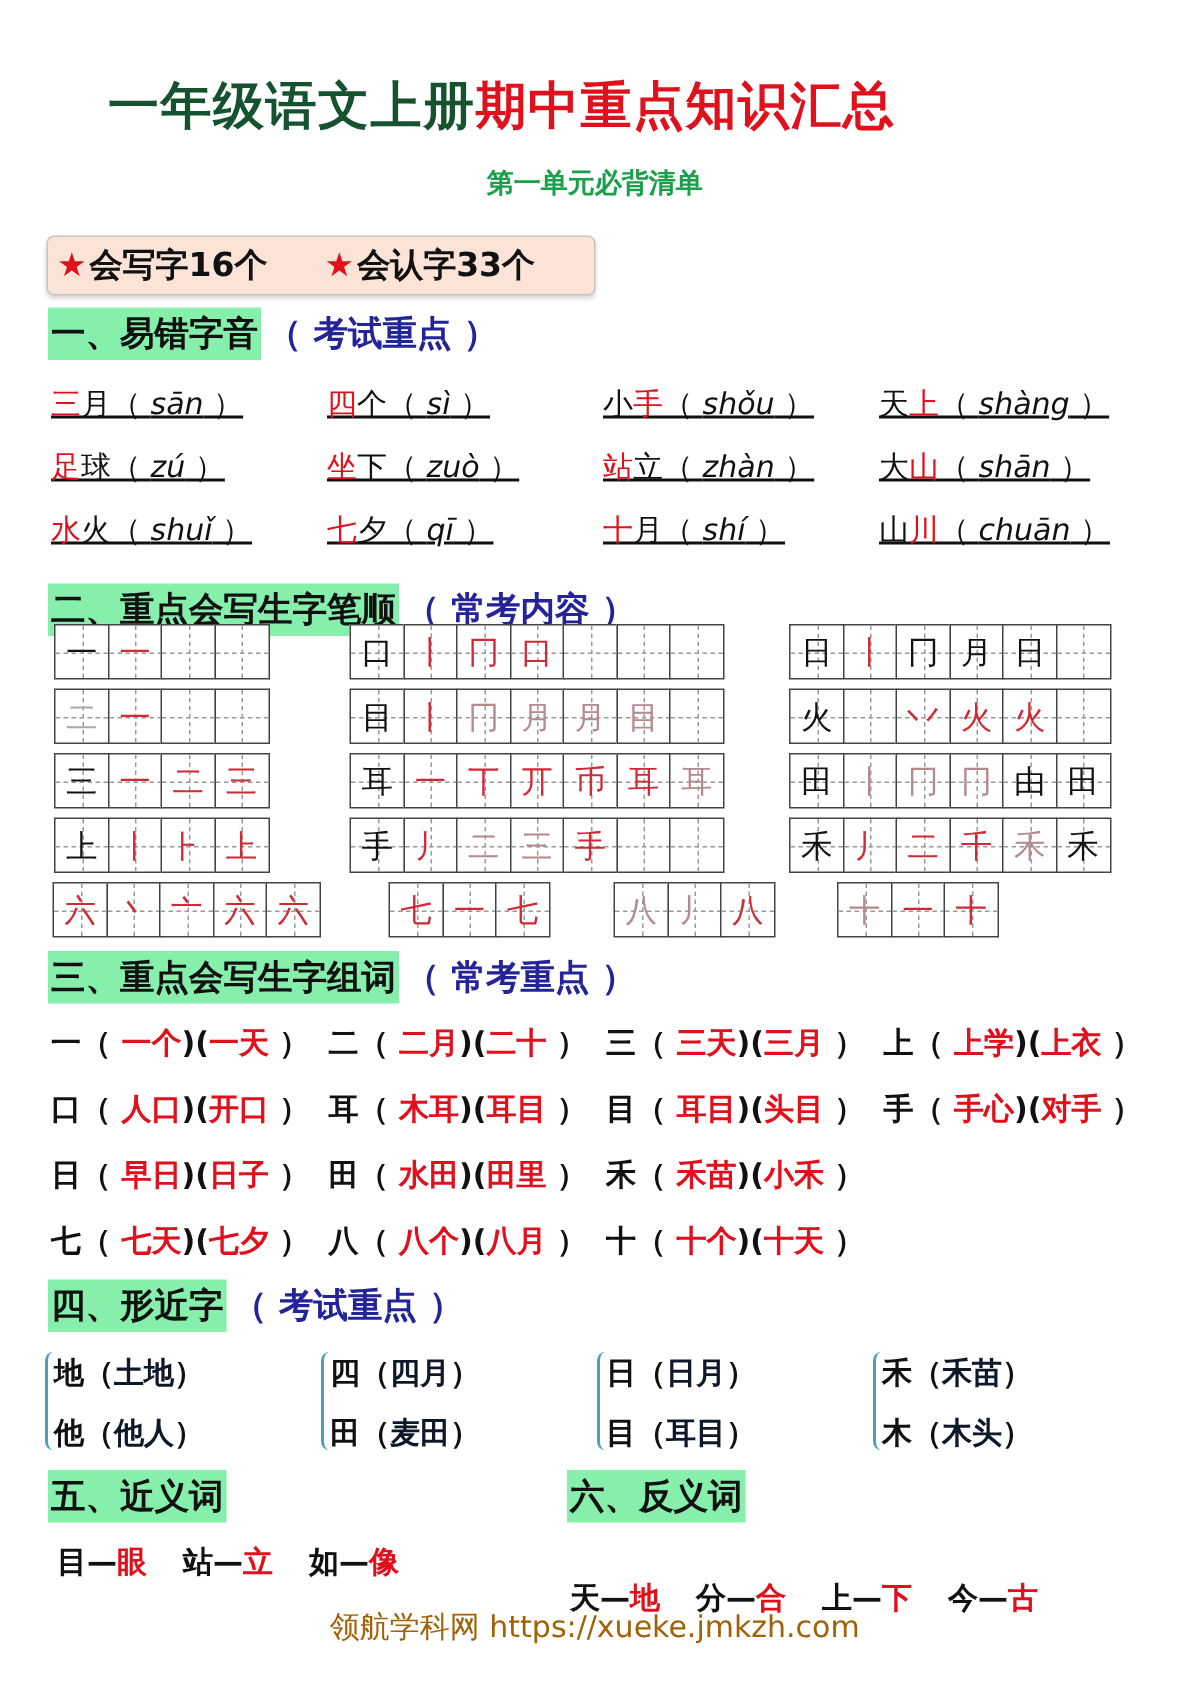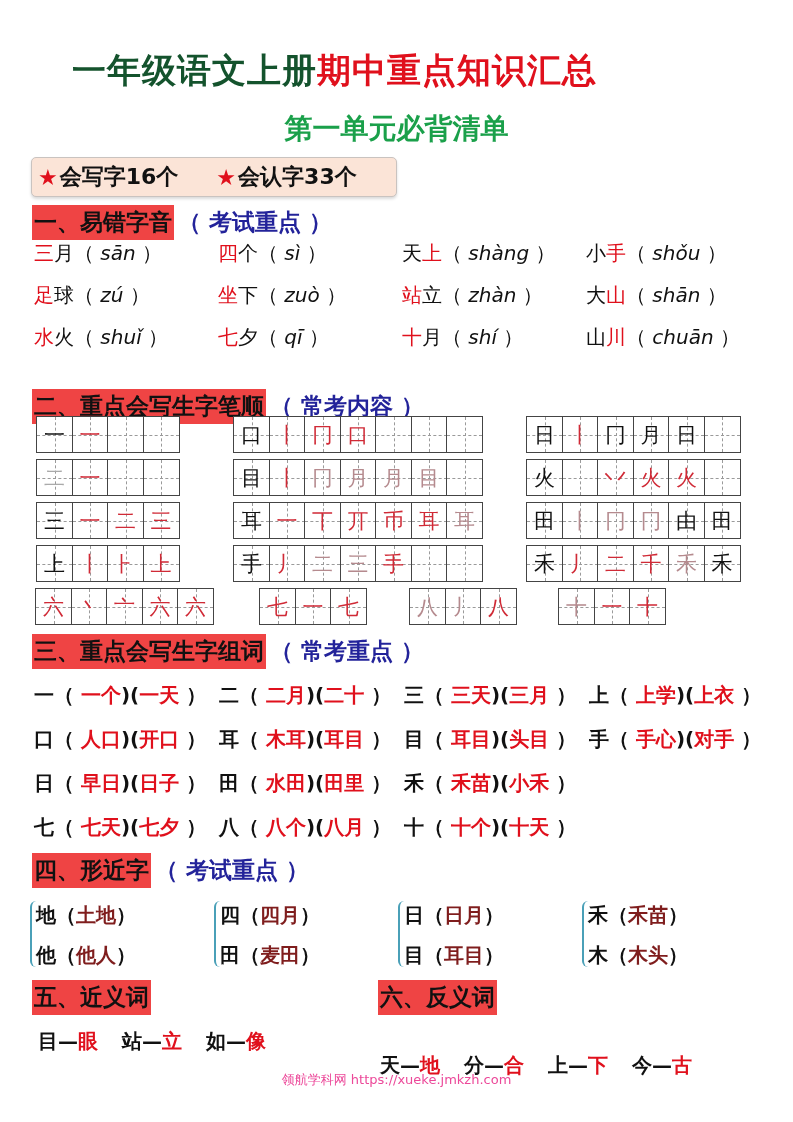--- a/index.html
+++ b/index.html
@@ -2,31 +2,31 @@
 <html><head>
 <meta charset="utf-8">
 <style>
   * { box-sizing: border-box; margin: 0; padding: 0; }
   html, body { width: 793px; height: 1122px; background: #ffffff; overflow: hidden; }
   body { position: relative; font-family: "DejaVu Sans", sans-serif; color: #111; }
 
   .title { position: absolute; left: 72px; top: 48px; font-size: 34px; font-weight: bold; white-space: nowrap; letter-spacing: 1px; font-family: "DejaVu Serif", serif; }
   .title .black { color: #14532d; }
   .title .red { color: #e0101c; }
-  .subtitle { position: absolute; left: 0; width: 793px; top: 110px; text-align: center; font-size: 28px; font-weight: bold; color: #1aa04a; font-family: "DejaVu Serif", serif; }
+  .subtitle { position: absolute; left: 0; width: 793px; top: 110px; text-align: center; font-size: 18px; font-weight: bold; color: #1aa04a; font-family: "DejaVu Serif", serif; }
 
   .badge-box { position: absolute; left: 31px; top: 157px; width: 366px; height: 40px; background: #fbe4d7; border: 1px solid #c9c3c0; border-radius: 5px; box-shadow: 0 2px 3px rgba(0,0,0,0.15); display: flex; align-items: center; padding-left: 6px; font-size: 22px; font-weight: bold; white-space: nowrap; }
   .badge-box .star { color: #e0101c; margin-right: 2px; }
   .badge-box .gap { width: 38px; }
 
   .heading { position: absolute; font-size: 23px; font-weight: bold; white-space: nowrap; display: flex; align-items: center; font-family: "DejaVu Serif", serif; }
-  .heading .hl { background: #ef4444; padding: 2px 2px 2px 2px; color: #111; }
+  .heading .hl { background: #86efac; padding: 2px 2px 2px 2px; color: #111; }
   .heading .note { color: #23239a; margin-left: 4px; }
 
-  .pinyin-grid { position: absolute; left: 34px; top: 232px; width: 740px; }
+  .pinyin-grid { position: absolute; left: 34px; top: 248px; width: 740px; text-decoration: underline; }
   .pinyin-row { display: flex; height: 42px; align-items: center; }
   .pinyin-item { width: 184px; font-size: 20px; white-space: nowrap; }
   .pinyin-item .r { color: #e0101c; }
   .pinyin-item .py { font-style: italic; font-family: "DejaVu Sans", sans-serif; }
 
   .stroke-row { position: absolute; display: flex; }
   .cell { width: 37px; height: 37px; border: 1.5px solid #444; margin-left: -1.5px; position: relative; background: #fff; display: flex; align-items: center; justify-content: center; font-size: 21px; }
   .cell:first-child { margin-left: 0; }
   .cell::before { content: ""; position: absolute; left: 50%; top: 0; bottom: 0; border-left: 1px dashed #9a9a9a; }
   .cell::after { content: ""; position: absolute; top: 50%; left: 0; right: 0; border-top: 1px dashed #9a9a9a; }
@@ -38,27 +38,27 @@
 
   .words { position: absolute; left: 34px; top: 673px; width: 740px; }
   .words-row { display: flex; height: 44px; align-items: center; font-size: 20px; font-weight: bold; white-space: nowrap; }
   .word-group { width: 185px; }
   .word-group .r { color: #e0101c; }
 
   .similar { position: absolute; top: 895px; left: 32px; width: 740px; display: flex; }
   .sim-pair { position: relative; width: 184px; padding-left: 4px; }
   .sim-pair .brace { position: absolute; left: -2px; top: 6px; width: 6px; height: 66px; border-left: 2px solid #4aa0b8; border-radius: 6px 0 0 6px; }
   .sim-line { height: 40px; display: flex; align-items: center; font-size: 20px; font-weight: bold; white-space: nowrap; }
-  .sim-line .r { color: #7f1d1d; }
+  .sim-line .r { color: #0f172a; }
 
   .syn { position: absolute; top: 1028px; font-size: 20px; font-weight: bold; white-space: nowrap; display: flex; }
   .syn .pair { margin-right: 24px; }
   .syn .r { color: #e0101c; }
 
-  .footer { position: absolute; top: 1071px; left: 0; width: 793px; text-align: center; font-size: 13px; color: #ec4899; }
+  .footer { position: absolute; top: 1071px; left: 0; width: 793px; text-align: center; font-size: 20px; color: #a16207; }
 </style>
 </head>
 <body>
 
 <div class="title">
   <span class="black">一年级语文上册</span><span class="red">期中重点知识汇总</span>
 </div>
 <div class="subtitle">第一单元必背清单</div>
 
 <div class="badge-box">
@@ -71,22 +71,22 @@
 
 <div class="heading" style="left:32px; top:205px;">
   <span class="hl">一、易错字音</span>
   <span class="note">（ 考试重点 ）</span>
 </div>
 
 <div class="pinyin-grid">
   <div class="pinyin-row">
     <div class="pinyin-item"><span></span><span class="r">三</span><span>月</span><span>（ </span><span class="py">sān</span><span> ）</span></div>
     <div class="pinyin-item"><span></span><span class="r">四</span><span>个</span><span>（ </span><span class="py">sì</span><span> ）</span></div>
+    <div class="pinyin-item"><span>小</span><span class="r">手</span><span></span><span>（ </span><span class="py">shǒu</span><span> ）</span></div>
     <div class="pinyin-item"><span>天</span><span class="r">上</span><span></span><span>（ </span><span class="py">shàng</span><span> ）</span></div>
-    <div class="pinyin-item"><span>小</span><span class="r">手</span><span></span><span>（ </span><span class="py">shǒu</span><span> ）</span></div>
   </div>
   <div class="pinyin-row">
     <div class="pinyin-item"><span></span><span class="r">足</span><span>球</span><span>（ </span><span class="py">zú</span><span> ）</span></div>
     <div class="pinyin-item"><span></span><span class="r">坐</span><span>下</span><span>（ </span><span class="py">zuò</span><span> ）</span></div>
     <div class="pinyin-item"><span></span><span class="r">站</span><span>立</span><span>（ </span><span class="py">zhàn</span><span> ）</span></div>
     <div class="pinyin-item"><span>大</span><span class="r">山</span><span></span><span>（ </span><span class="py">shān</span><span> ）</span></div>
   </div>
   <div class="pinyin-row">
     <div class="pinyin-item"><span></span><span class="r">水</span><span>火</span><span>（ </span><span class="py">shuǐ</span><span> ）</span></div>
     <div class="pinyin-item"><span></span><span class="r">七</span><span>夕</span><span>（ </span><span class="py">qī</span><span> ）</span></div>

